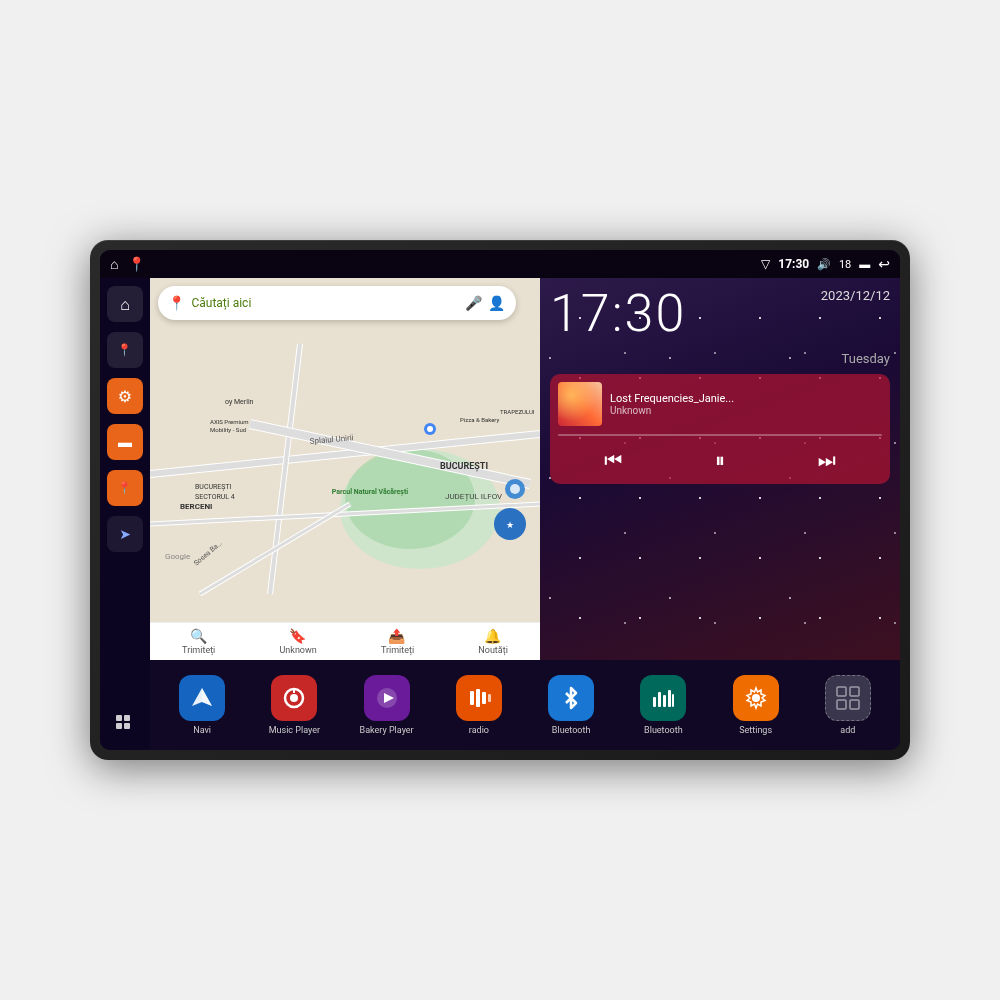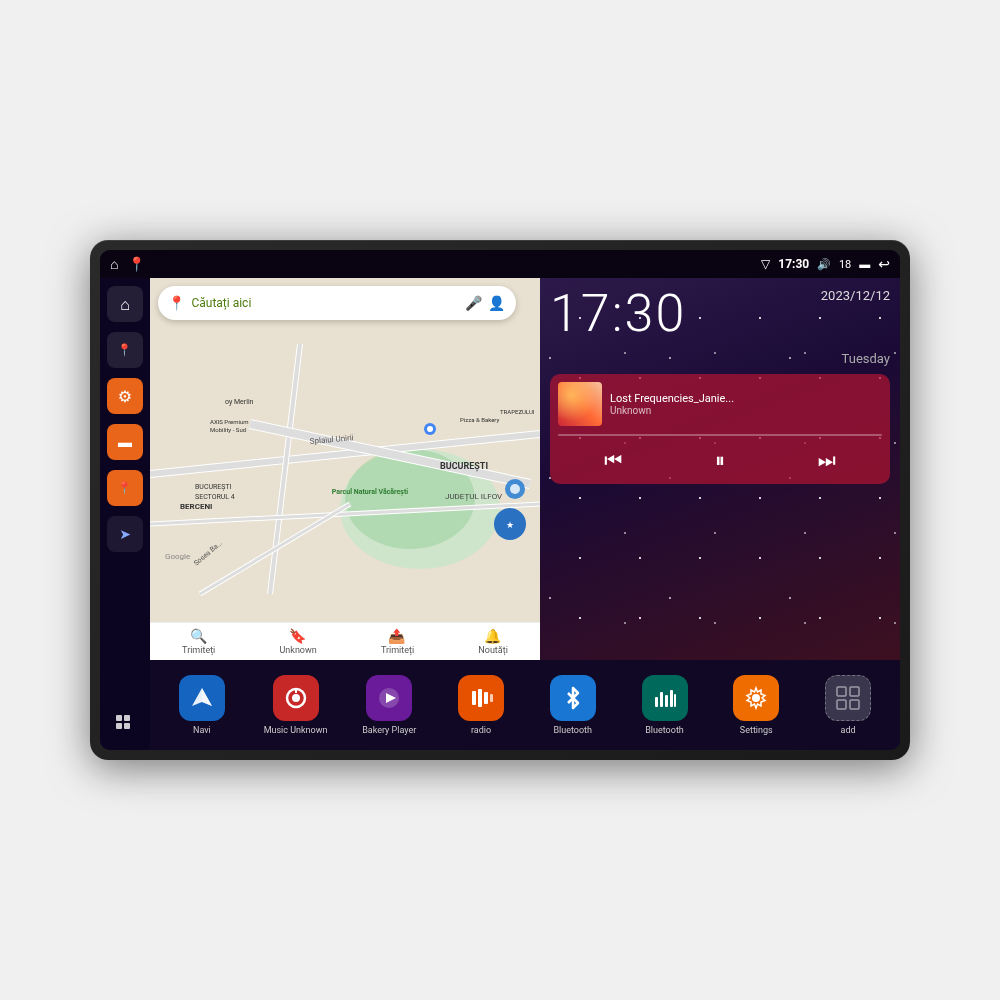--- a/index.html
+++ b/index.html
@@ -591,21 +591,21 @@
           </div>
 
           <div class="app-item">
             <div class="app-icon-wrapper red">
               <svg width="26" height="26" viewBox="0 0 26 26">
                 <circle cx="13" cy="13" r="9" fill="none" stroke="white" stroke-width="2.5"></circle>
                 <circle cx="13" cy="13" r="4" fill="white"></circle>
                 <line x1="13" y1="4" x2="13" y2="8" stroke="white" stroke-width="2"></line>
               </svg>
             </div>
-            <span class="app-label">Music Unknown</span>
+            <span class="app-label">Music Player</span>
           </div>
 
           <div class="app-item">
             <div class="app-icon-wrapper purple">
               <svg width="26" height="26" viewBox="0 0 26 26">
                 <circle cx="13" cy="13" r="10" fill="white" opacity="0.2"></circle>
                 <polygon points="10,8 20,13 10,18" fill="white"></polygon>
               </svg>
             </div>
             <span class="app-label">Bakery Player</span>

